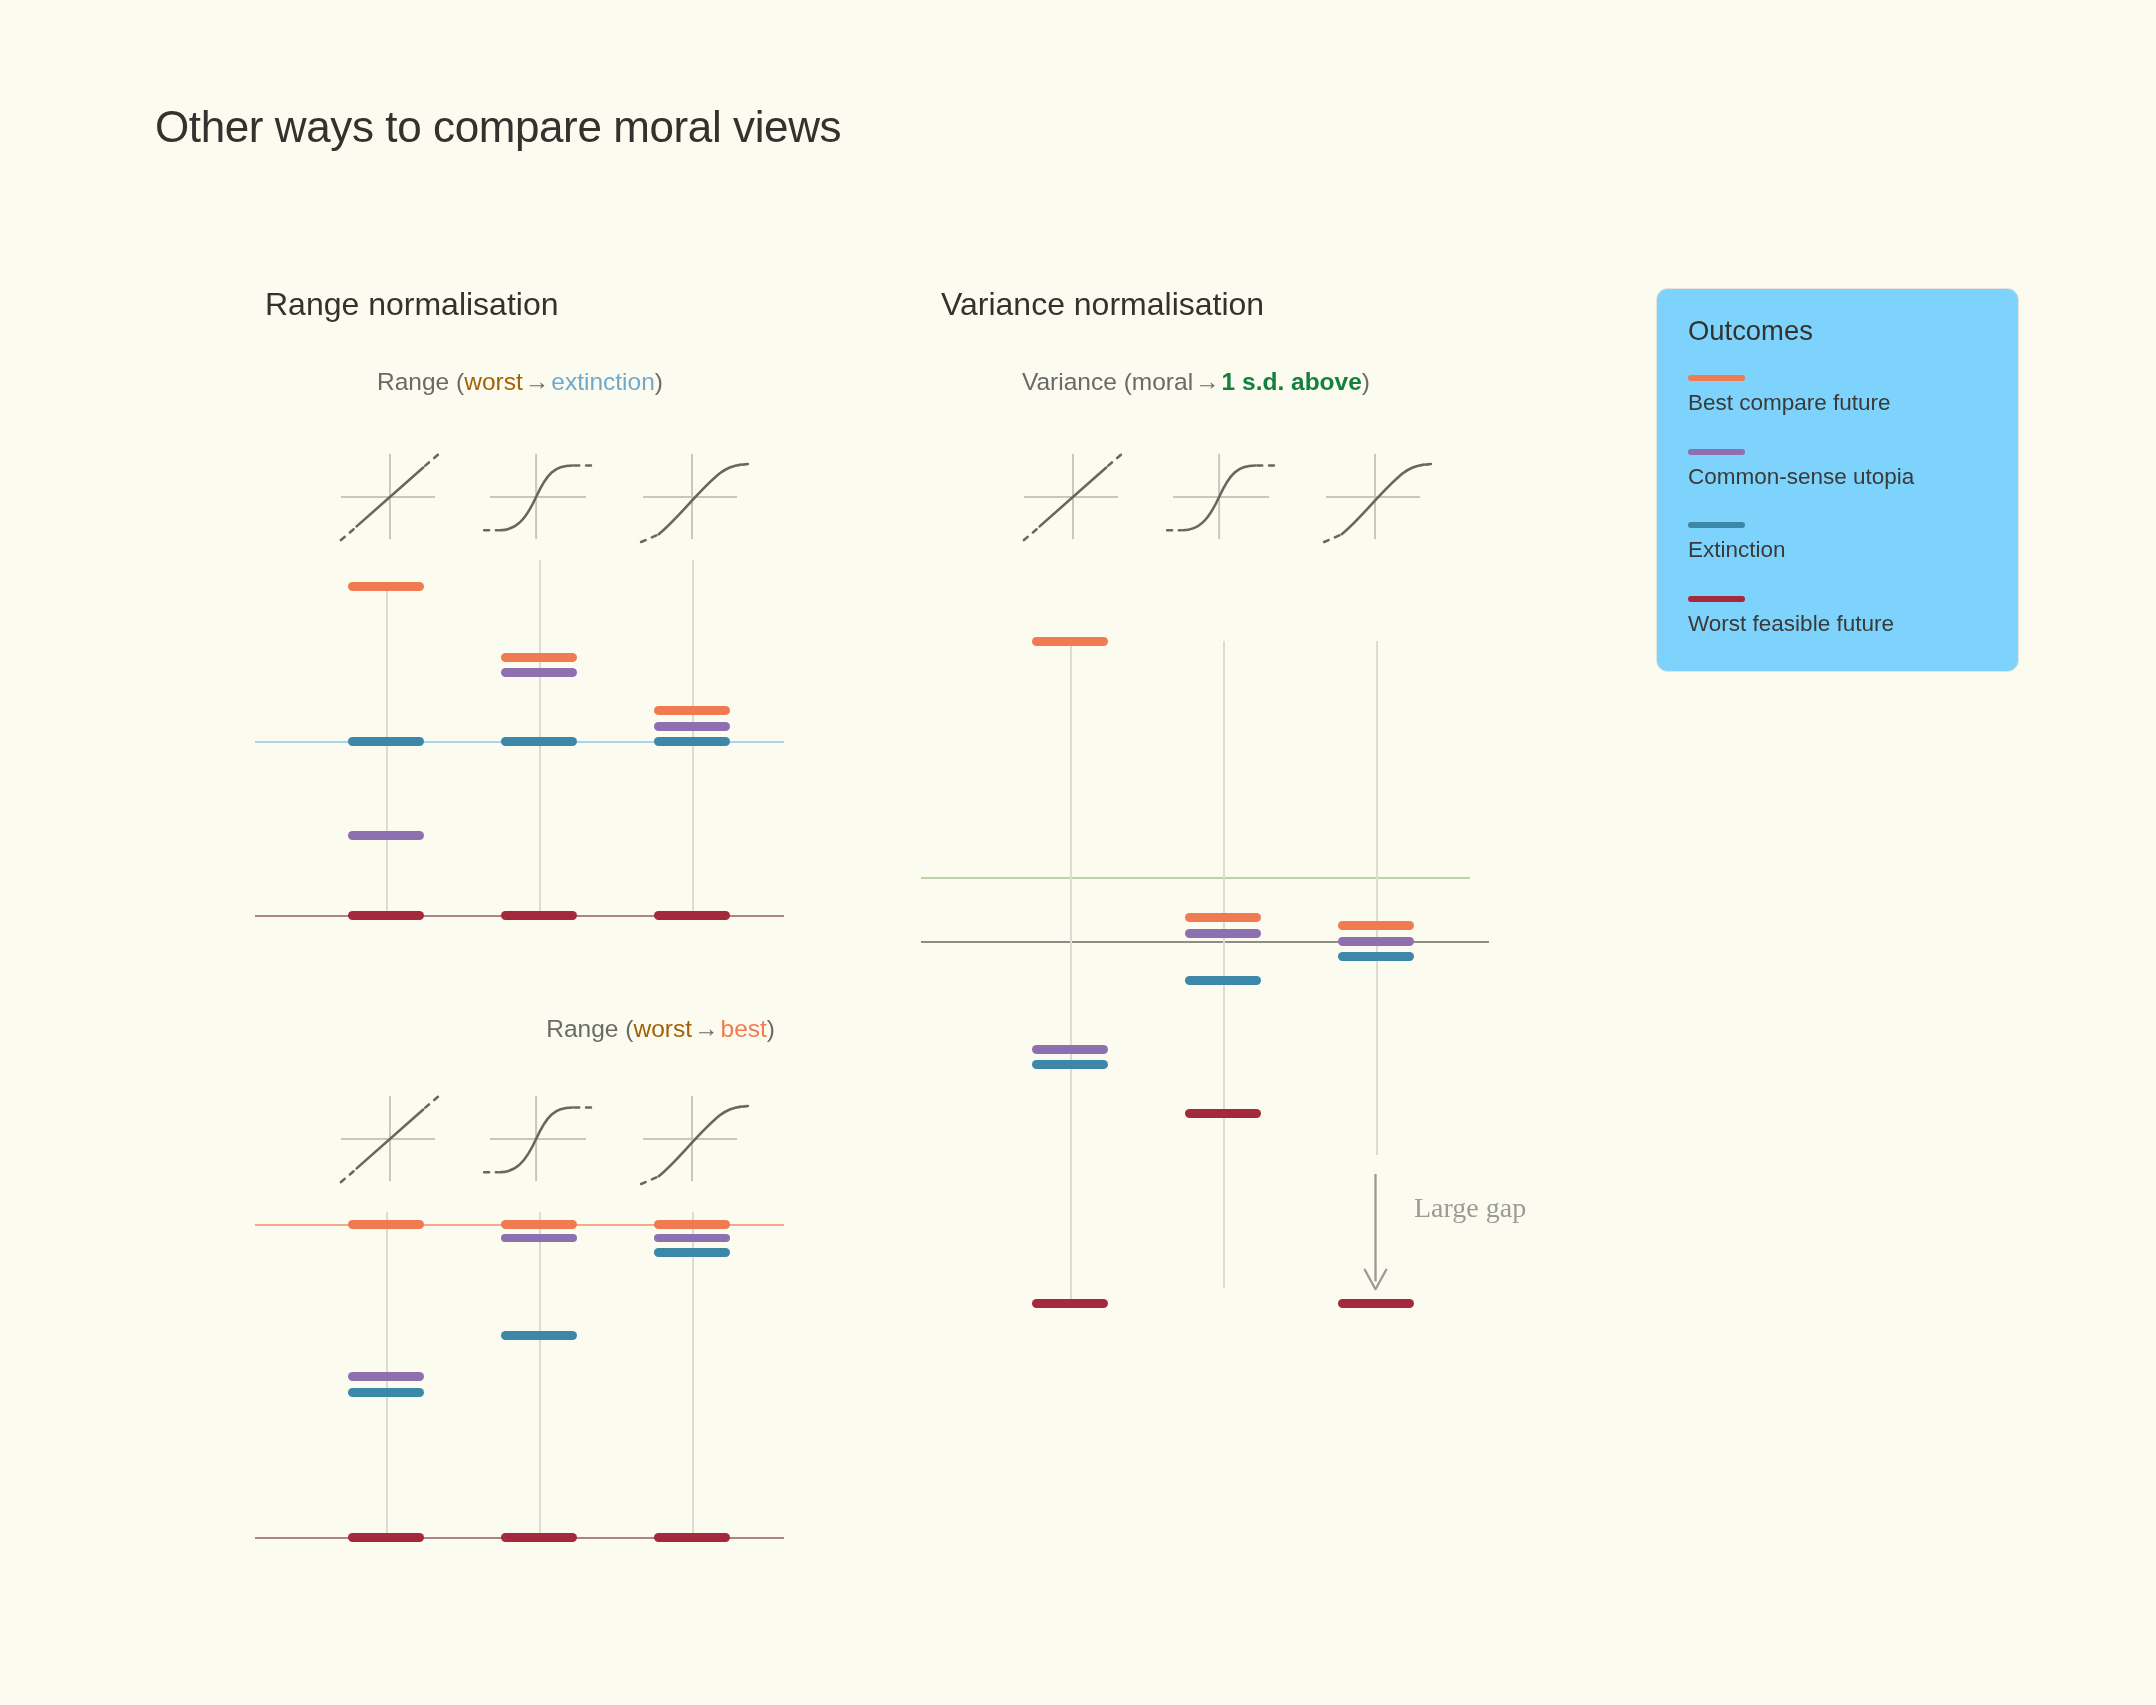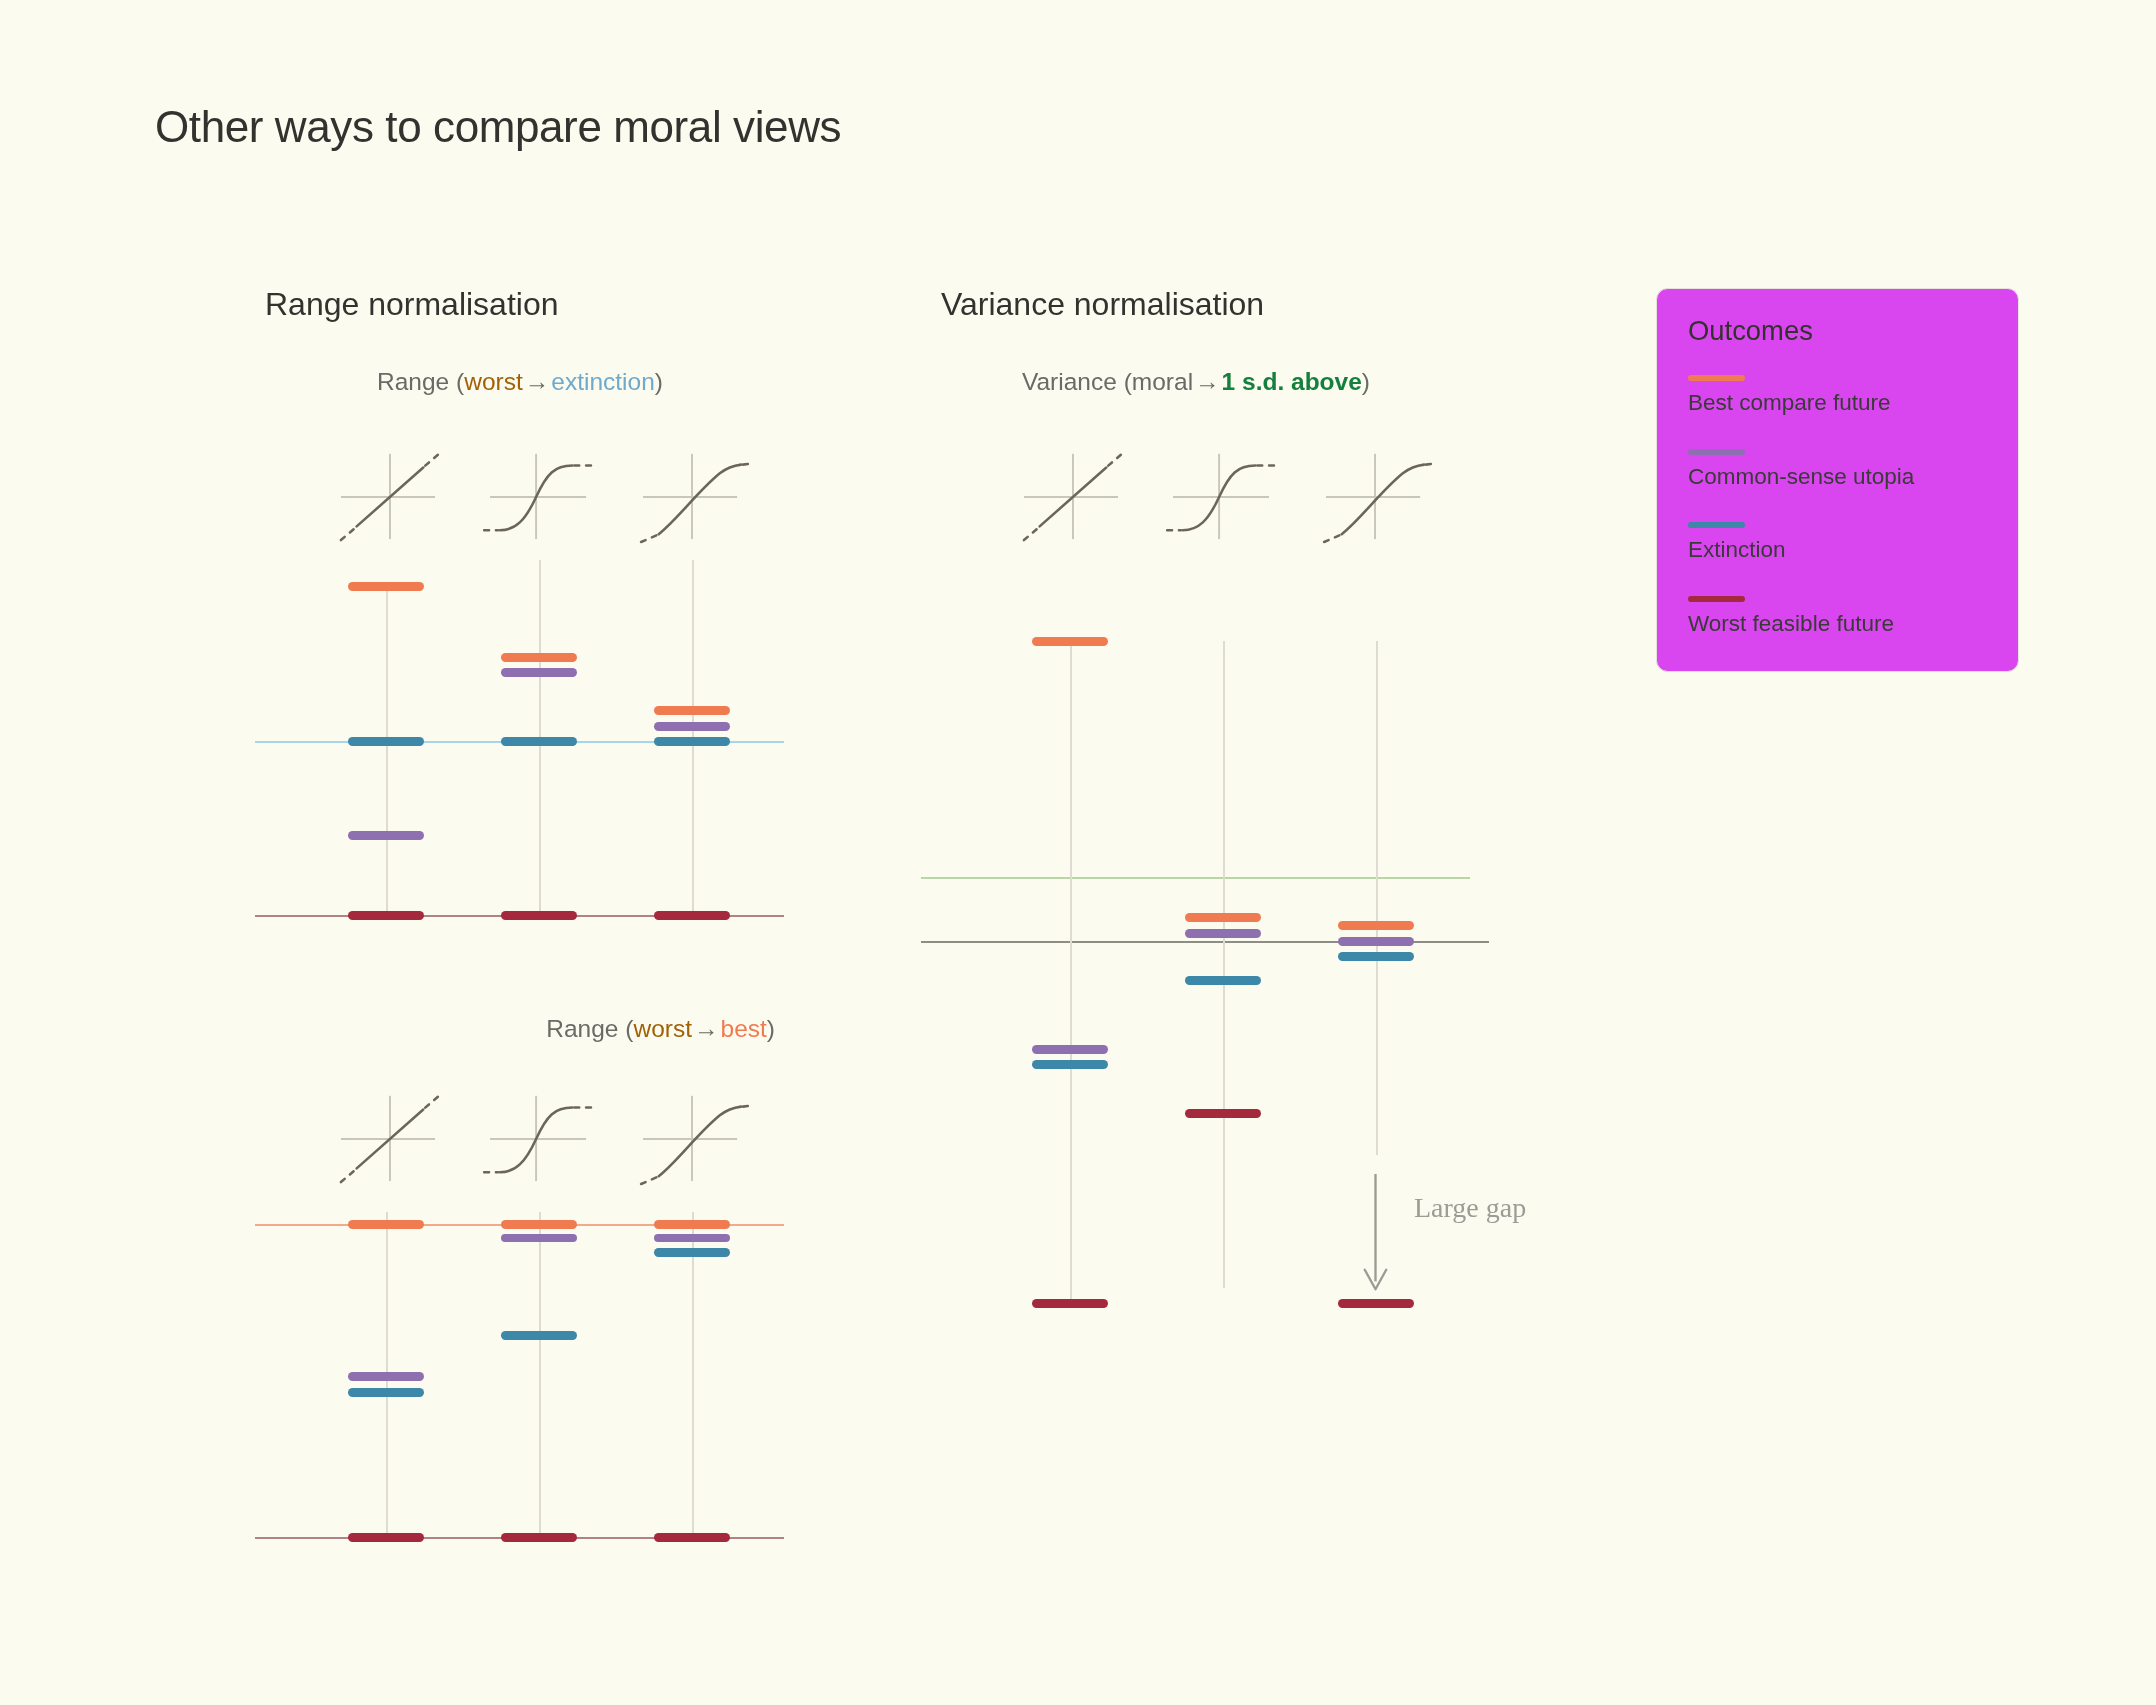--- a/index.html
+++ b/index.html
@@ -40,21 +40,21 @@
   .axis-line{
     position:absolute;width:2px;background:#dedcd2;
   }
   .ref-line{position:absolute;height:2px;}
   .mark{
     position:absolute;height:8.8px;border-radius:4.9px;
   }
   .icon-cell{position:absolute;}
   .legend-box{
     position:absolute;
-    background:#d946ef;border:1px solid #E6E4DC;border-radius:11.8px;
+    background:#7dd3fc;border:1px solid #E6E4DC;border-radius:11.8px;
   }
   .legend-title{
     position:absolute;left:31px;top:25.5px;
     font-size:27.4px;color:#33322e;white-space:nowrap;
   }
   .legend-item{position:absolute;left:31px;}
   .legend-swatch{width:57px;height:5.9px;border-radius:2.9px;}
   .legend-label{
     margin-top:8.8px;font-size:22.5px;color:#3a3a38;white-space:nowrap;
   }

